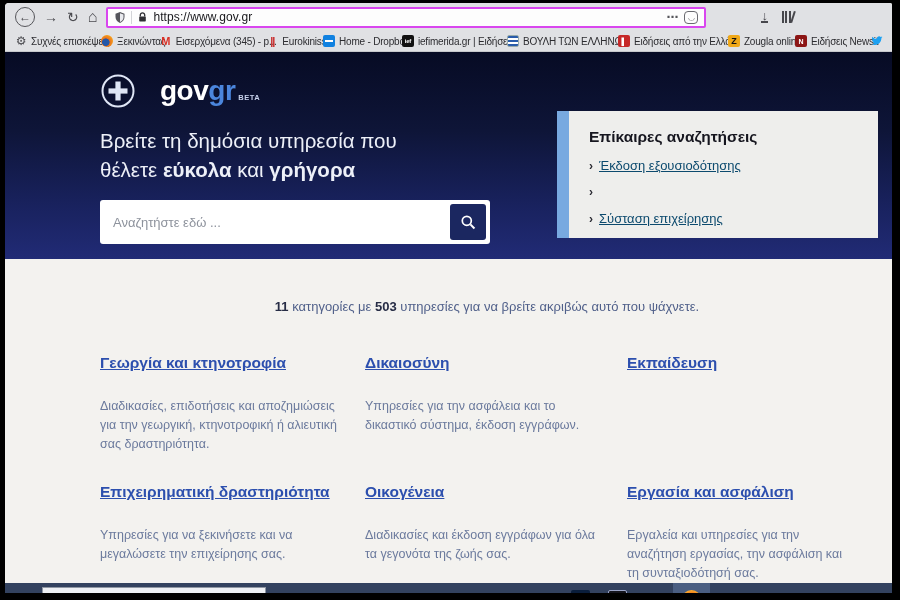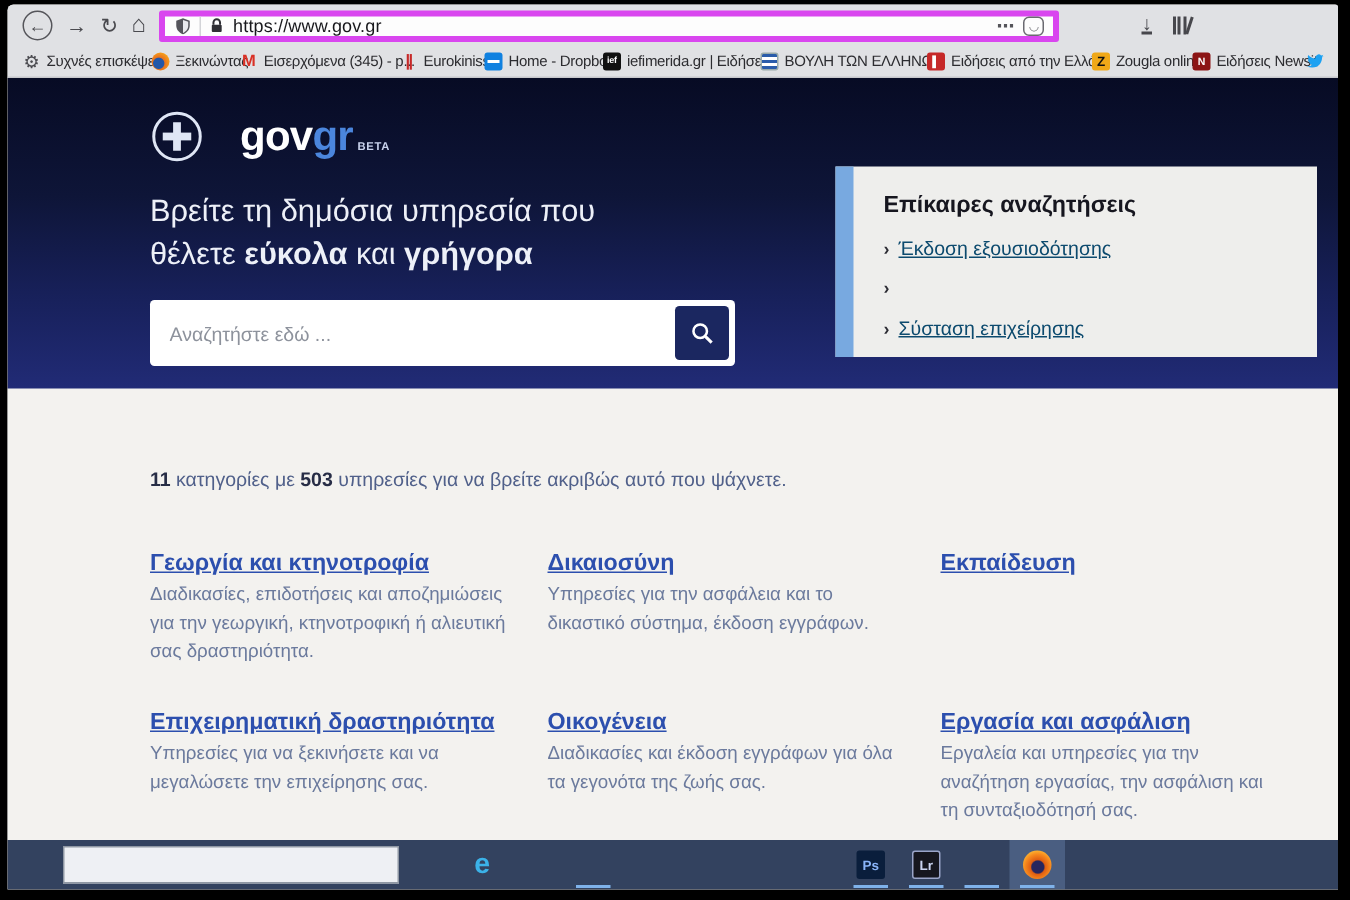--- a/index.html
+++ b/index.html
@@ -10,21 +10,21 @@
     display:flex; flex-direction:column; }
 
   
   .chrome { background:#e0e1e4; border-bottom:1px solid #c6c7cb; }
   .navrow { height:28px; display:flex; align-items:center; padding:0 10px; gap:9px; }
   .navbtn { color:#4a4a4f; font-size:14px; line-height:1; cursor:default; }
   .backbtn { width:20px; height:20px; border:1.6px solid #55555a; border-radius:50%;
     display:flex; align-items:center; justify-content:center; font-size:12px; }
   .homebtn { font-size:16px; }
   .urlbar { flex:1; max-width:600px; height:21px; background:#fdfdfd;
-    border:4px solid #d946ef; border-radius:2px; display:flex; align-items:center;
+    border:2px solid #d946ef; border-radius:2px; display:flex; align-items:center;
     padding:0 6px; gap:5px; }
   .urldivider { width:1px; height:13px; background:#d3d4d8; }
   .urltext { flex:1; font-size:12px; color:#17171b; letter-spacing:.1px; }
   .urlmore { font-size:12px; color:#55555a; font-weight:700; letter-spacing:1px; }
   .pocket { width:14px; height:13px; border:1.4px solid #6a6a70; border-radius:4px;
     color:#6a6a70; font-size:8px; display:flex; align-items:center; justify-content:center; }
   .navright { display:flex; align-items:center; gap:14px; margin-left:46px; }
   .dl { font-size:13px; color:#47474c; border-bottom:2px solid #47474c; line-height:.8; padding-bottom:0px; }
   .lib { display:flex; align-items:flex-end; gap:1.5px; height:12px; }
   .lib i { display:block; width:2px; height:12px; background:#47474c; }
@@ -70,27 +70,27 @@
   .topicalbox { position:absolute; top:59px; right:14px; width:321px; height:127px;
     background:#eeeeec; border-left:12px solid #78a9e0; padding:17px 20px; }
   .topical-title { font-size:15.5px; font-weight:700; color:#16161f; }
   .topical-link { display:flex; align-items:baseline; gap:6px; margin-top:12px; }
   .topical-link .arr { color:#2b2b33; font-size:12px; font-weight:700; }
   .topical-link a { color:#0c4a6e; font-size:13px; text-decoration:underline;text-align:center; }
 
   
   .white { flex:1; background:#f3f2ef; padding:25px 18px 0 95px; }
   .cat-title { font-size:34px; font-weight:400; color:#414a5e; letter-spacing:.2px; }
-  .cat-sub { margin-top:28px; font-size:13px; color:#50608a; }
+  .cat-sub { margin-top:15px; font-size:13px; color:#50608a;text-align:center; }
   .cat-sub b { color:#272d46; }
   .grid { margin-top:40px; display:grid; grid-template-columns:265px 262px auto;
     row-gap:30px; }
   .cat-item { padding-right:28px; }
   .cat-link { color:#2c4fae; font-size:15.5px; font-weight:700; text-decoration:underline; }
-  .cat-desc { margin-top:2px; font-size:12.5px; line-height:1.5; color:#6b7a9d; }
+  .cat-desc { margin-top:25px; font-size:12.5px; line-height:1.5; color:#6b7a9d; }
 
   
   .taskbar { height:33px; flex:none; background:#33425f; display:flex; align-items:center; }
   .tb-slot { width:37px; height:33px; display:flex; align-items:center; justify-content:center;
     position:relative; flex:none; }
   .tb-slot.open::after { content:""; position:absolute; bottom:1px; left:7px; right:7px;
     height:2.5px; background:#7fb2ea; }
   .tb-slot.active { background:rgba(130,160,210,.30); }
   .tb-search { width:224px; height:25px; background:#eef0f4; border:1px solid #8f97a3;
     display:flex; align-items:center; gap:7px; padding:0 9px; flex:none; }

